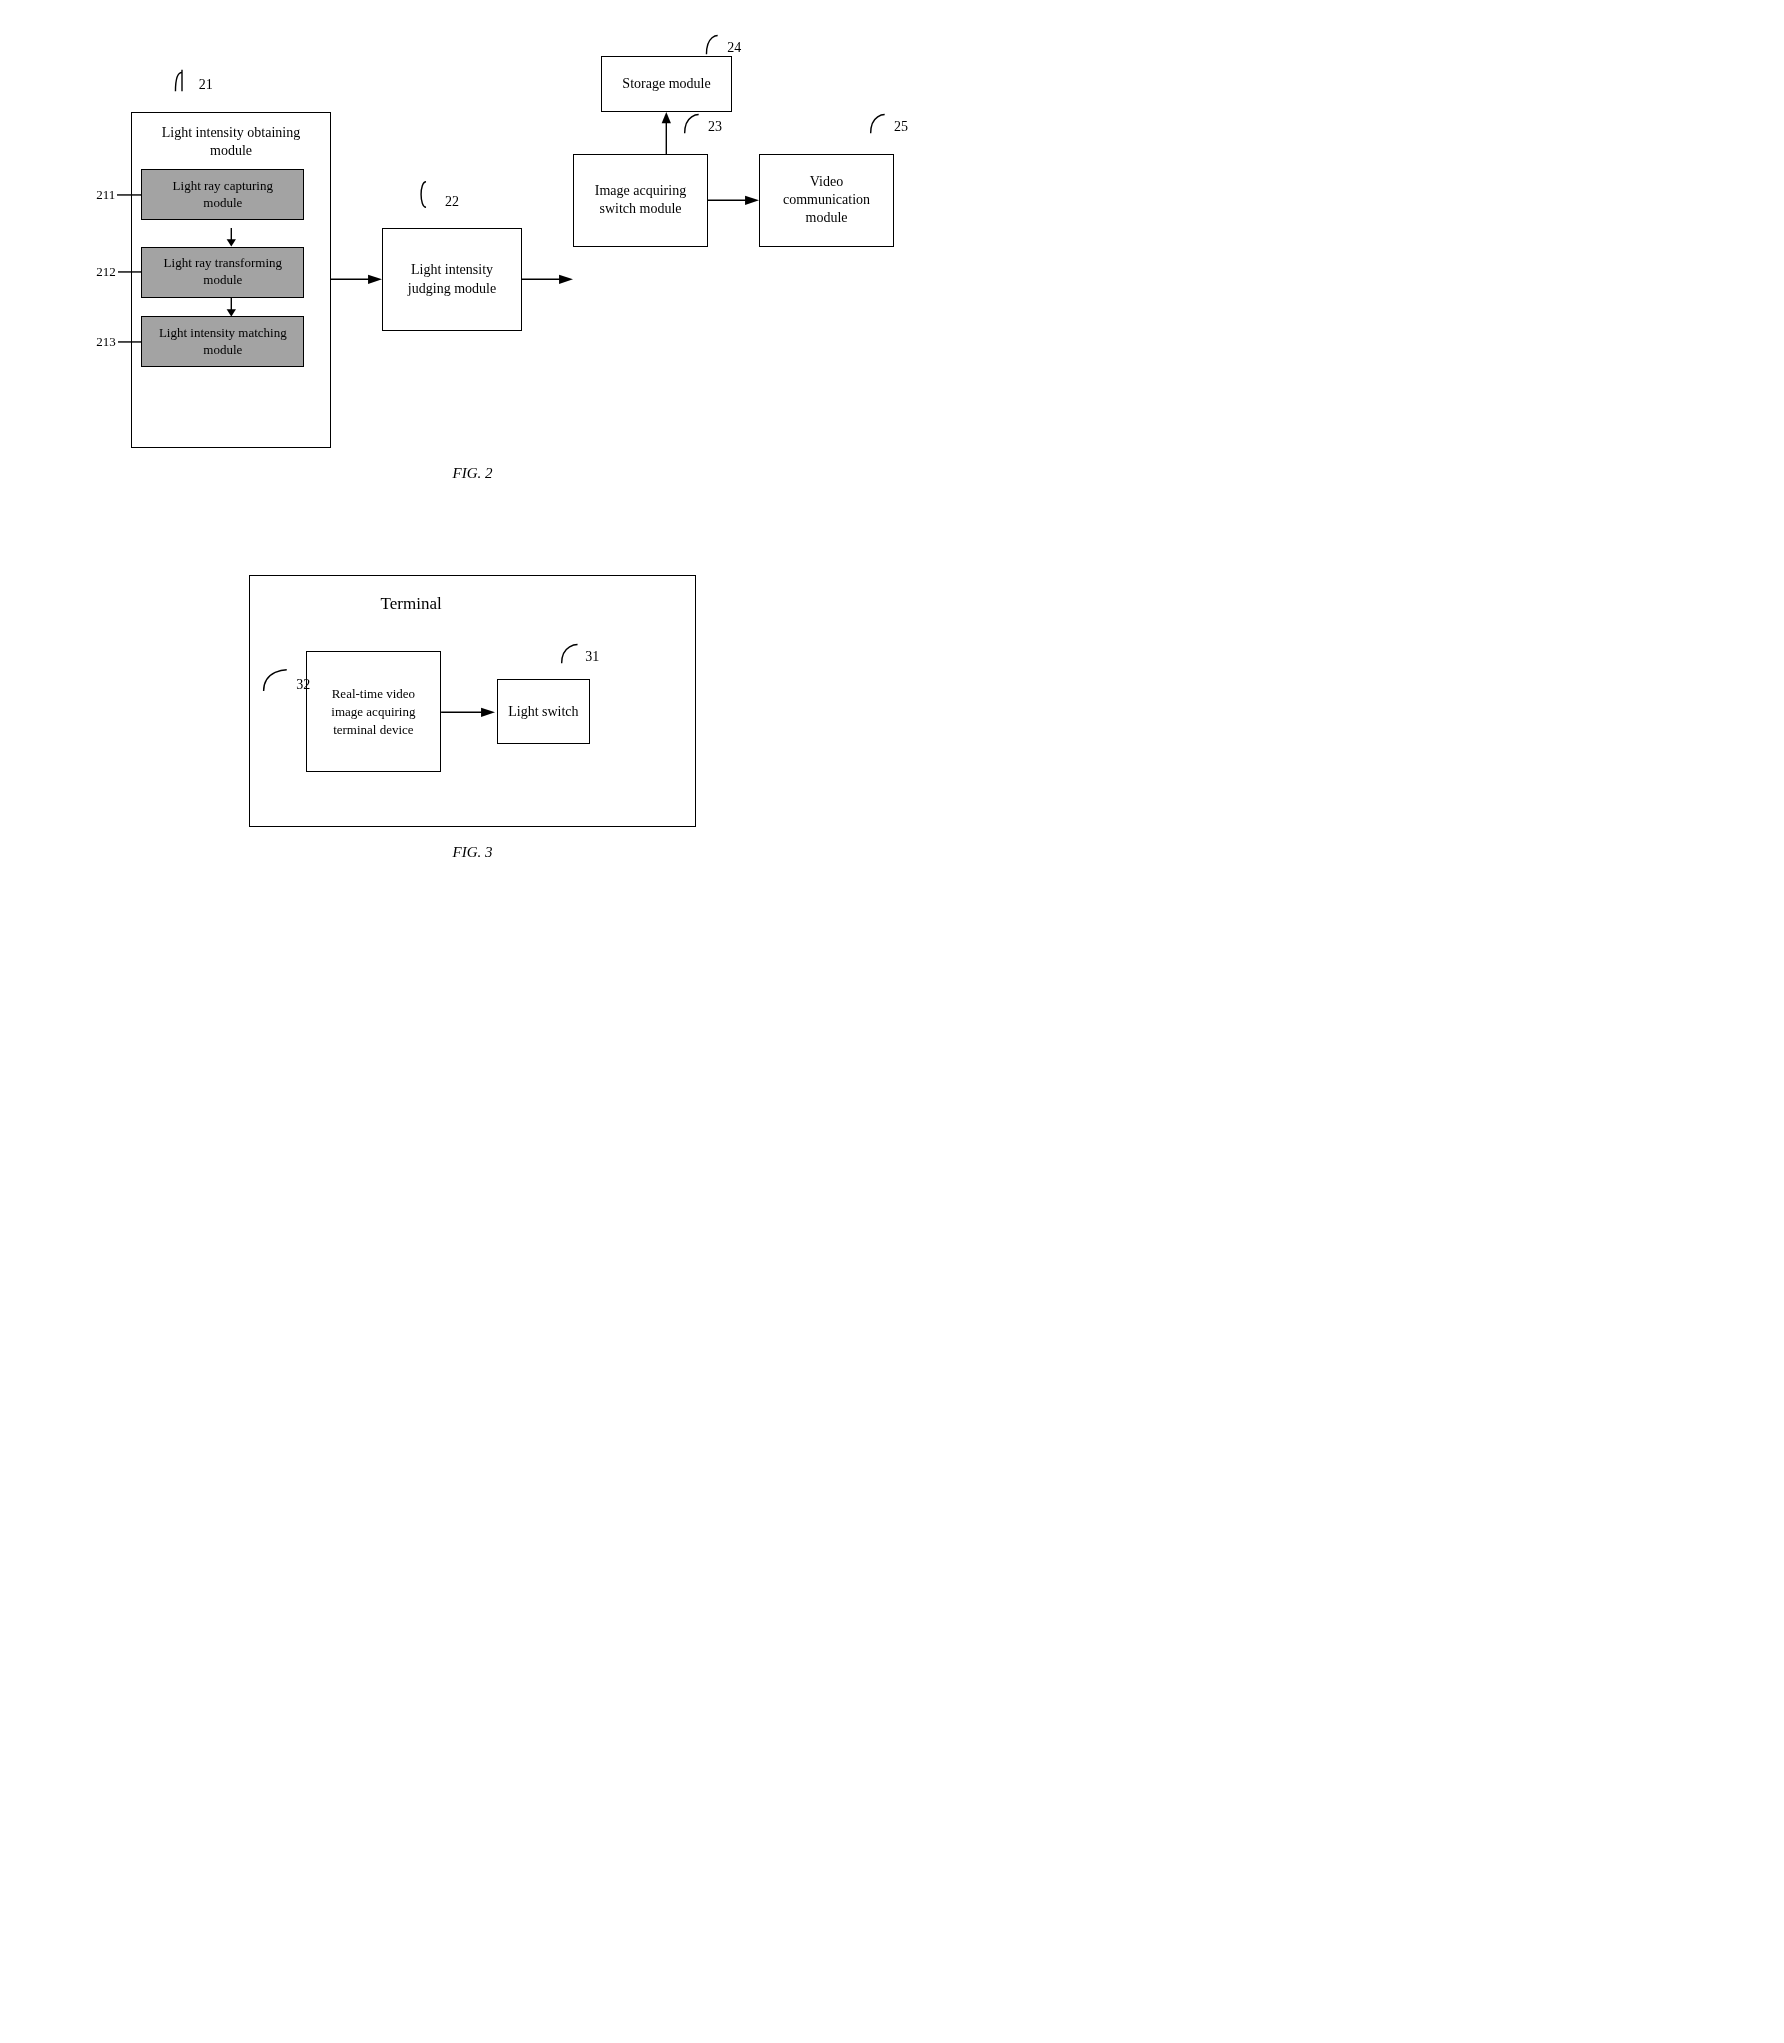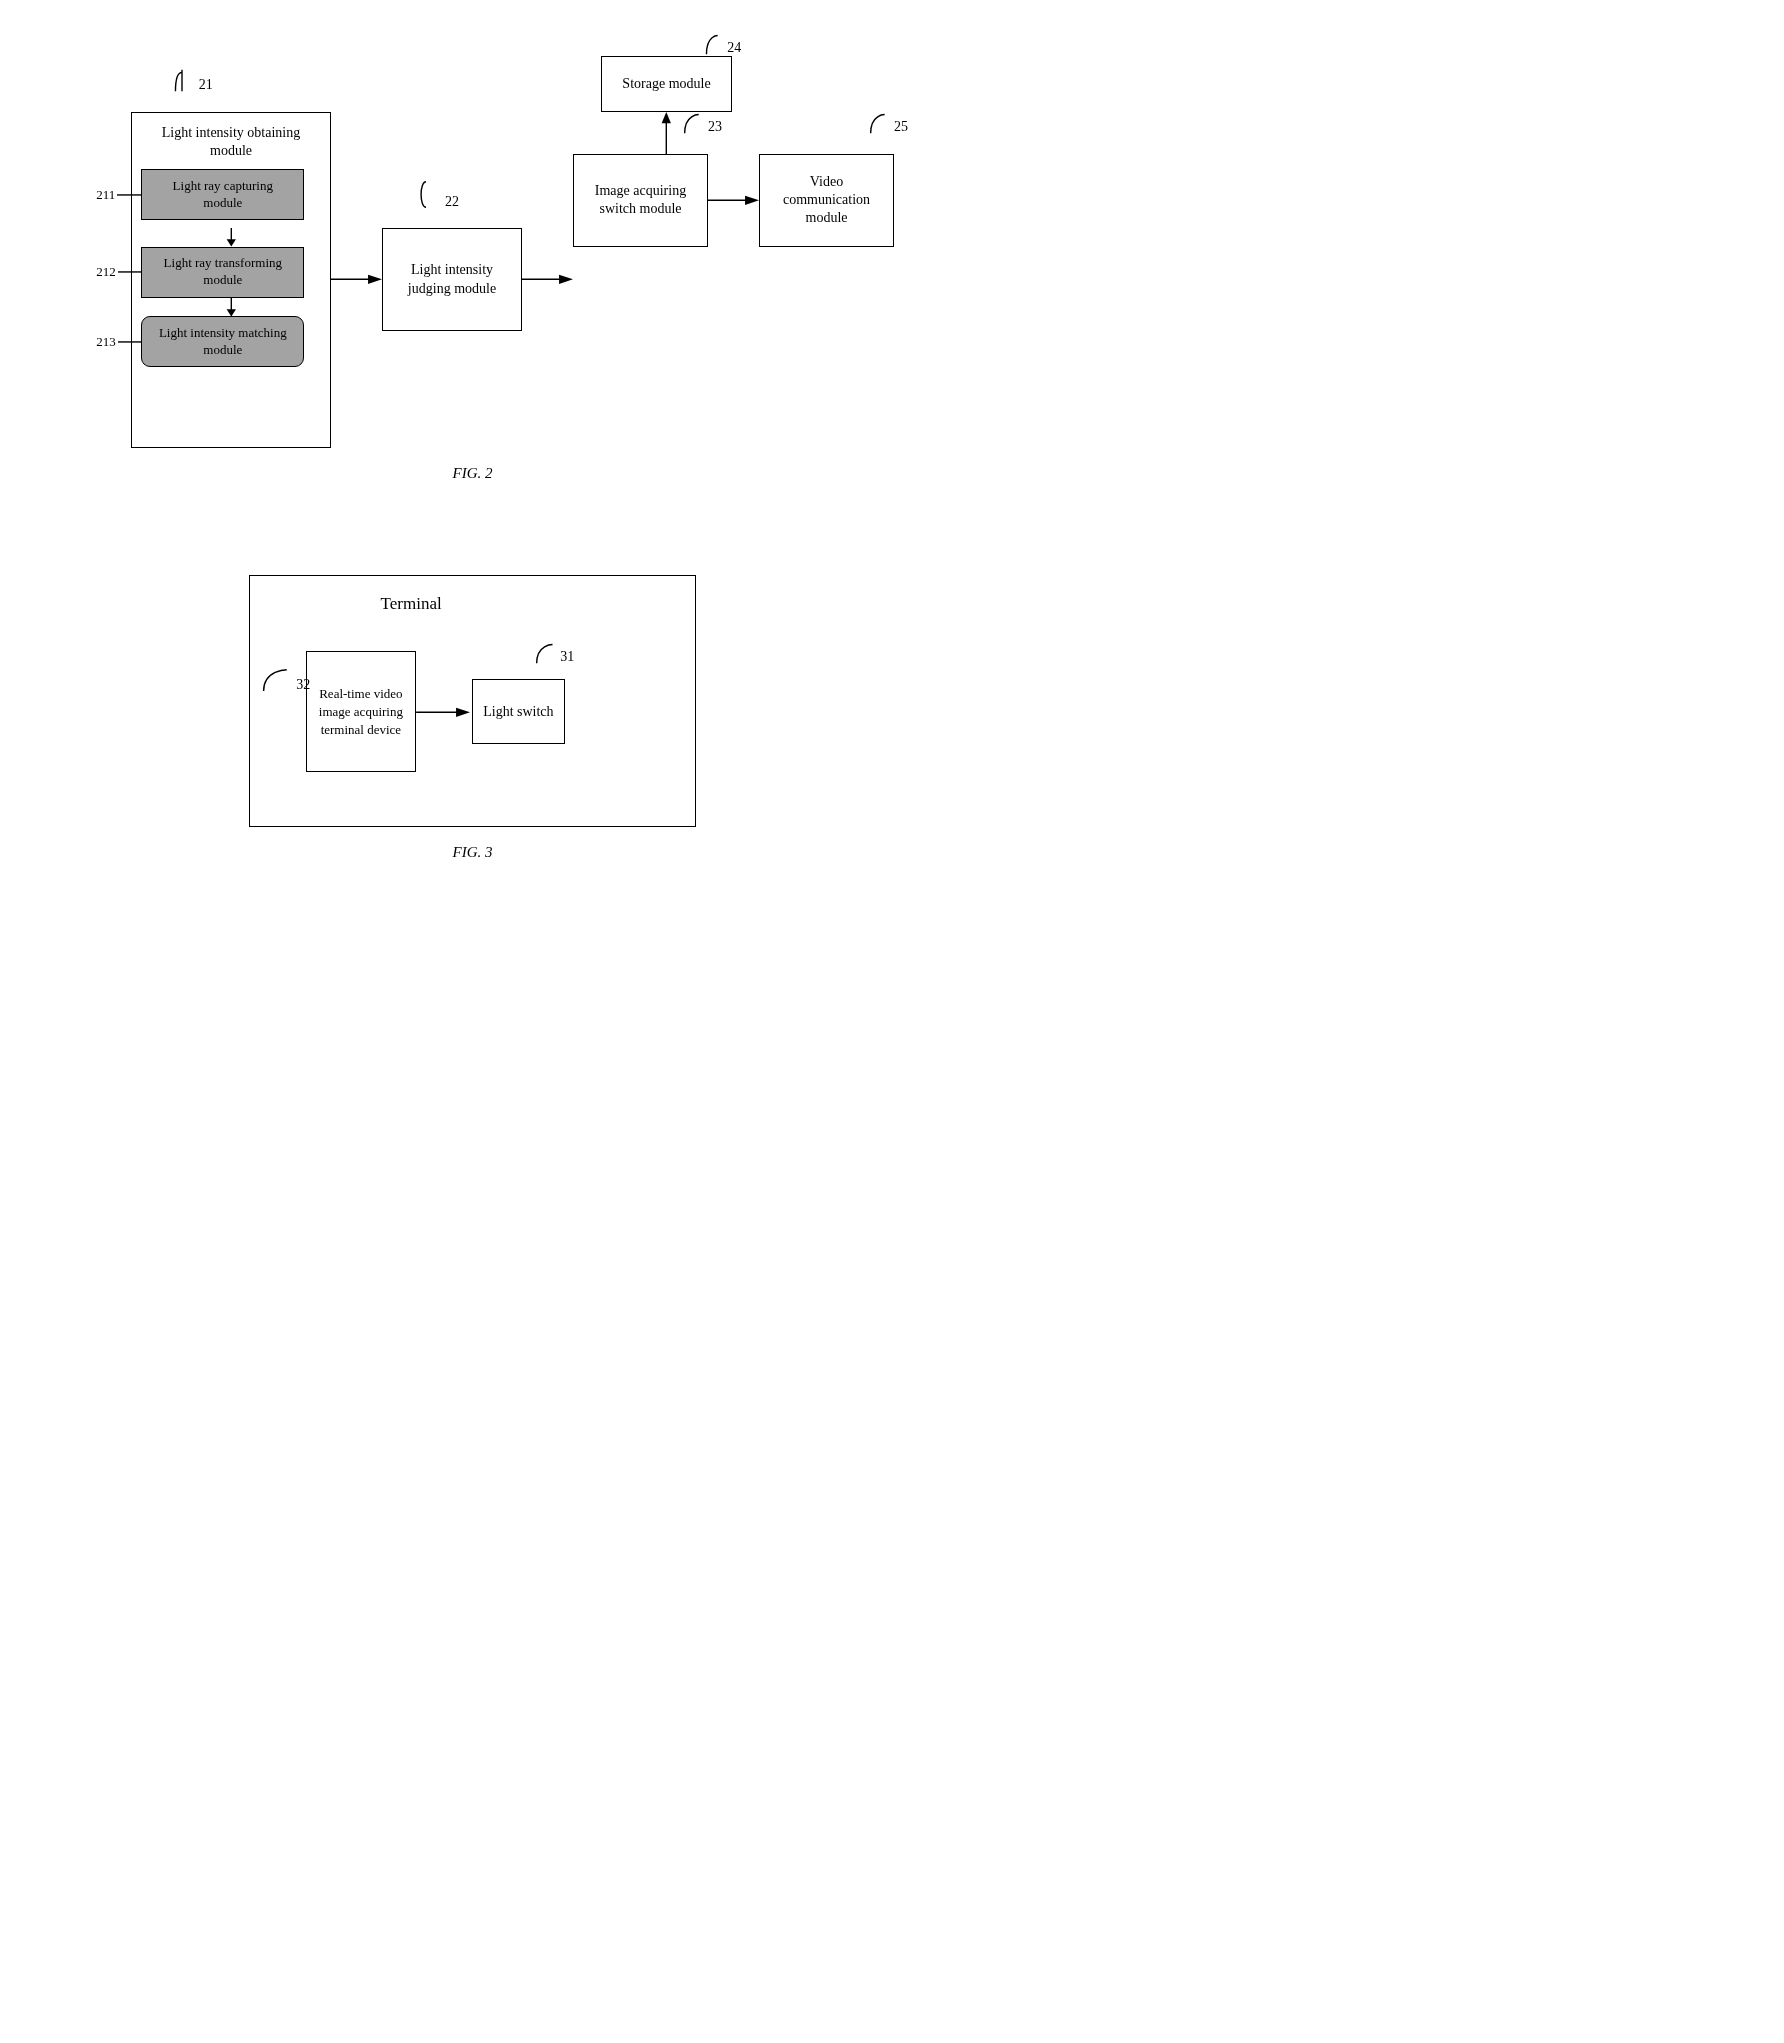--- a/index.html
+++ b/index.html
@@ -130,21 +130,21 @@
       display: flex;
       flex-direction: row;
       align-items: center;
       gap: 0;
       margin-left: 9.3px;
       margin-top: 9.3px;
     }
 
     .realtime-box {
       border: 1.9px solid #000;
-      width: 110px;
+      width: 135px;
       min-height: 121px;
       display: flex;
       align-items: center;
       justify-content: center;
       text-align: center;
       font-size: 13px;
       line-height: 1.4;
       padding: 9.3px;
     }
 
@@ -219,21 +219,21 @@
           </svg>
         </div>
 
         <div style="position:relative; display:flex; align-items:center;">
           <span style="position:absolute; left:-45px; font-size:13px; white-space:nowrap; display:flex; align-items:center;">
             <span>213</span>
             <svg width="28" height="1.9" style="margin-left:1.9px;" viewBox="0 0 30 2">
                 <line x1="0" y1="1" x2="28" y2="1" stroke="#000" stroke-width="1.5"></line>
               </svg>
           </span>
-          <div class="inner-box" style="width:163px;border-radius:9px;">
+          <div class="inner-box" style="width:163px;">
             <span>Light intensity matching module</span>
           </div>
         </div>
 
       </div>
     </div>
 
     <div style="display:flex; align-items:center; height:auto; align-self:center; margin-top:56px;">
       <svg width="51" height="18.6" viewBox="0 0 55 20">
         <line x1="0" y1="10" x2="45" y2="10" stroke="#000" stroke-width="1.5"></line>

